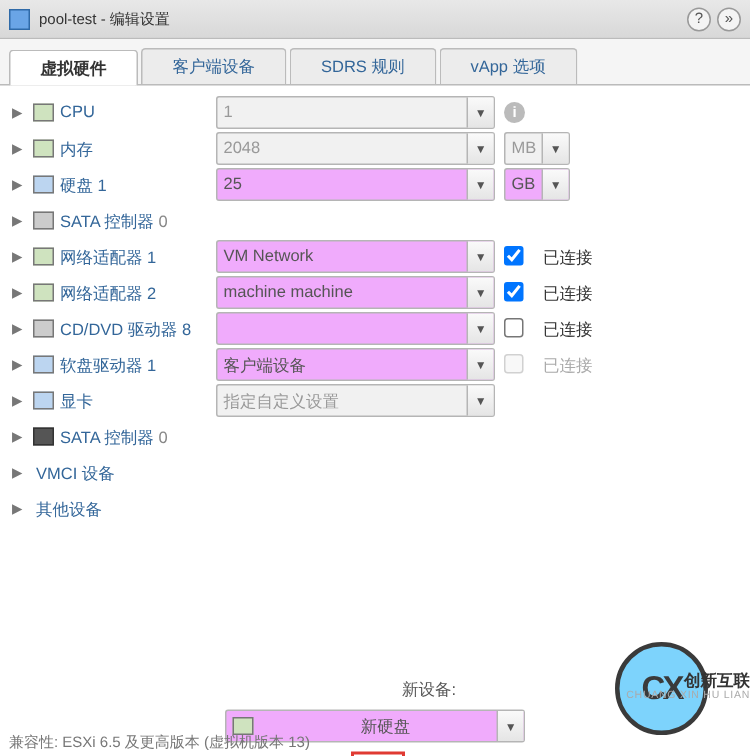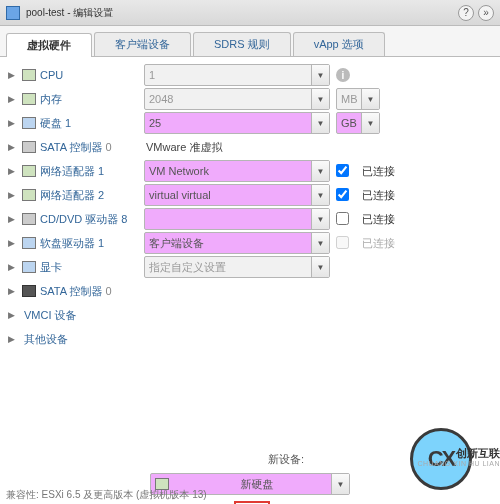--- a/index.html
+++ b/index.html
@@ -115,23 +115,20 @@
       </div>
     </div>
   </div>
 
   <div class="row">
     <div class="left">
       <span class="expander">▶</span>
       <span class="dev-icon gray"></span>
       <span class="label"><span>SATA 控制器</span> <span class="cnt">0</span></span>
     </div>
-    <div class="right">
-      <span class="plain">VMware 准虚拟</span>
-    </div>
   </div>
 
   <div class="row">
     <div class="left">
       <span class="expander">▶</span>
       <span class="dev-icon"></span>
       <span class="label">网络适配器 1</span>
     </div>
     <div class="right">
       <div class="select">
@@ -146,21 +143,21 @@
   </div>
 
   <div class="row">
     <div class="left">
       <span class="expander">▶</span>
       <span class="dev-icon"></span>
       <span class="label">网络适配器 2</span>
     </div>
     <div class="right">
       <div class="select">
-        <span>virtual virtual</span>
+        <span>machine machine</span>
         <span class="caret">▼</span>
       </div>
       <label class="chk">
         <input type="checkbox" checked="" style="">
         <span>已连接</span>
       </label>
     </div>
   </div>
 
   <div class="row">

